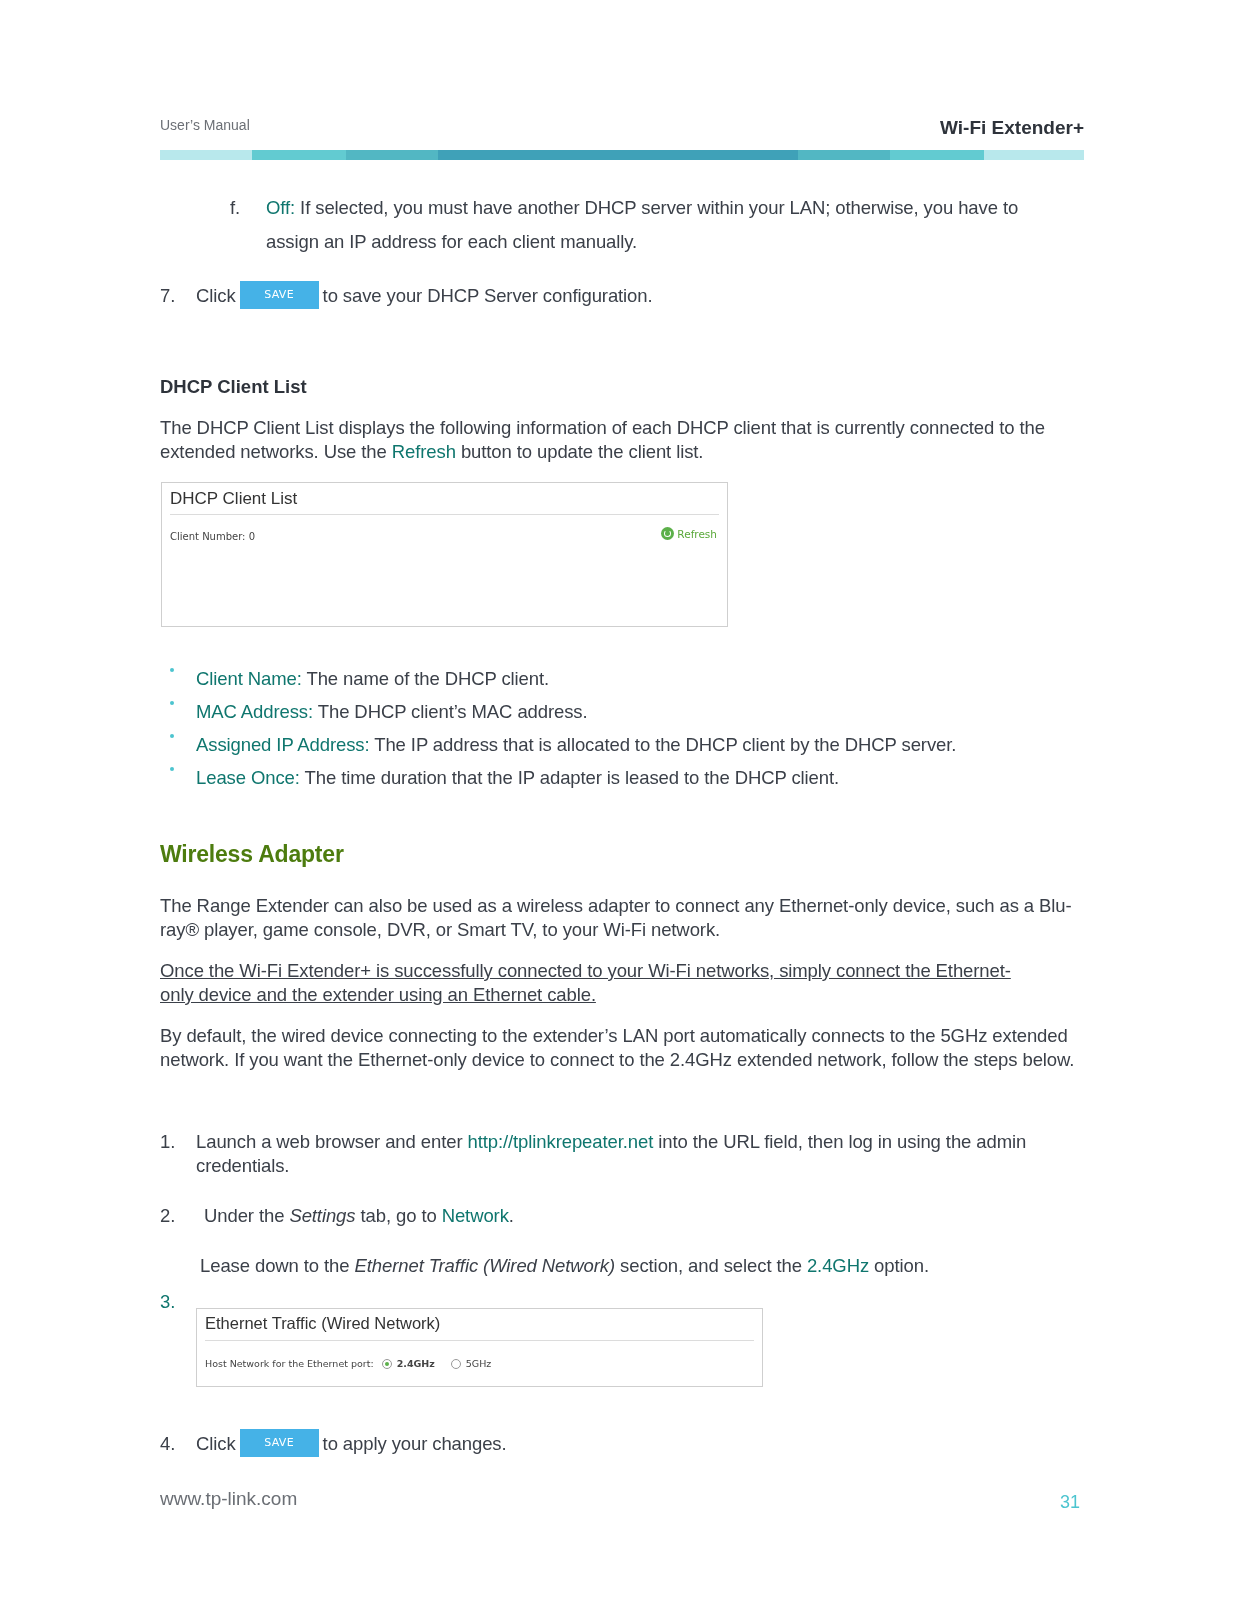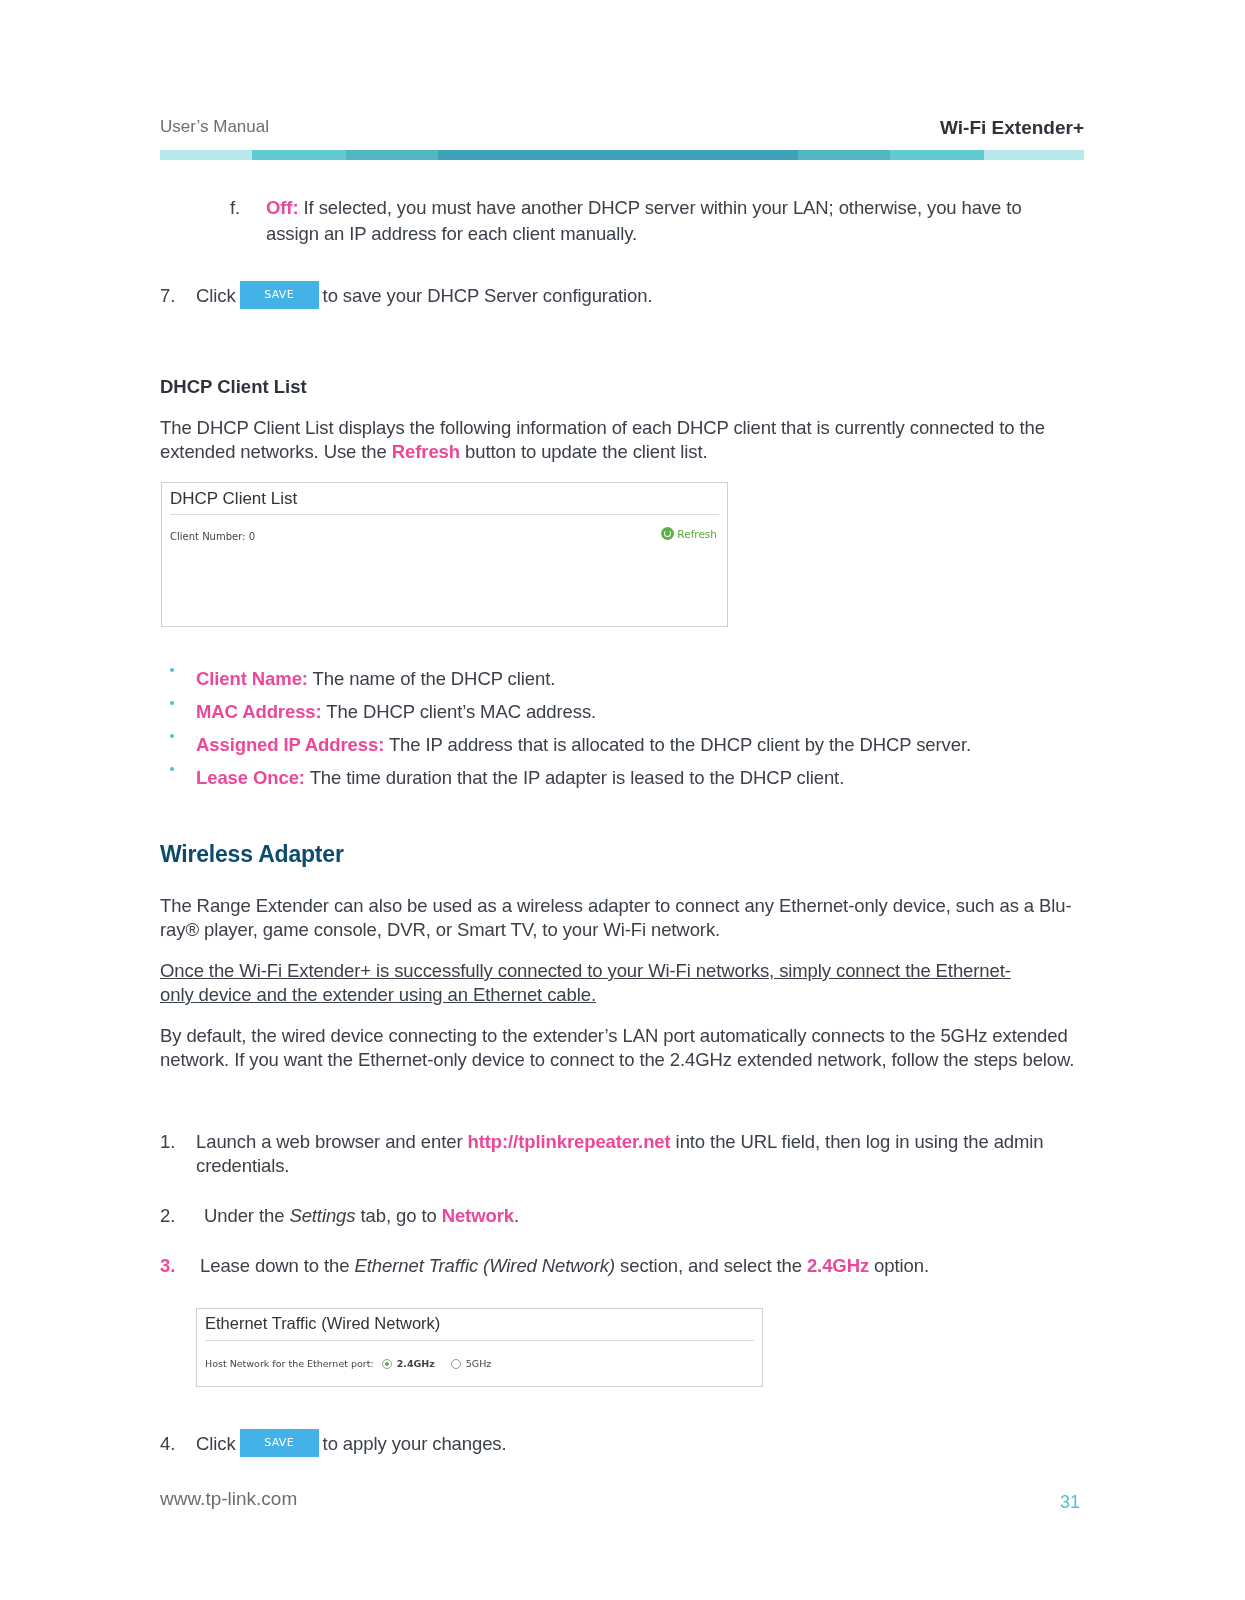--- a/index.html
+++ b/index.html
@@ -1,37 +1,37 @@
 <!DOCTYPE html>
 <html><head>
   <meta charset="utf-8">
   <style>
     * { box-sizing: border-box; margin: 0; padding: 0; }
     html, body { width: 1245px; height: 1600px; background: #ffffff; }
     body { position: relative; font-family: "Liberation Sans", sans-serif; color: #3b4049; overflow: hidden; }
     .abs { position: absolute; }
     .body-text { font-size: 18.5px; line-height: 24px; color: #3b4049; letter-spacing: -0.1px; }
-    b, .bold { font-weight: bold; color: #ec4899; }
+    b, .bold { font-weight: normal; color: #0f766e; margin-top: 36px; }
     i { font-style: italic; }
 
     
-    #hdr-left { left: 160px; top: 117px; font-size: 17px; color: #6b6f75; }
+    #hdr-left { left: 160px; top: 117px; font-size: 14px; color: #6b6f75; }
     #hdr-right { right: 161px; top: 117px; font-size: 19px; font-weight: bold; color: #2e333b; }
     #hdr-bar { left: 160px; top: 150px; width: 924px; height: 10px; display: flex; }
     #hdr-bar span { display: block; height: 100%; }
 
     
     .save-btn { display: inline-block; width: 79px; height: 28px; background: #45b2e7; color: #ffffff;
       font-size: 11px; line-height: 28px; text-align: center; vertical-align: middle; letter-spacing: 0.3px;
       margin: 0 4px; position: relative; top: -2px; font-family: "DejaVu Sans", sans-serif; }
 
     .list-num { position: absolute; left: 0; top: 0; }
 
     h3.sub { font-size: 18.5px; font-weight: bold; color: #2e333b; }
-    h2.sec { font-size: 23px; font-weight: bold; color: #0c4a6e; letter-spacing: -0.2px; }
+    h2.sec { font-size: 23px; font-weight: bold; color: #4d7c0f; letter-spacing: -0.2px; }
 
     
     .shot { border: 1.5px solid #cfcfcf; background: #fff; font-family: "DejaVu Sans", sans-serif; }
     #dhcp-shot { left: 161px; top: 482px; width: 567px; height: 145px; }
     #dhcp-shot .shot-title { position: absolute; left: 8px; top: 6px; font-family: "Liberation Sans", sans-serif; font-size: 17px; color: #333; }
     #dhcp-shot .shot-divider { position: absolute; left: 8px; right: 8px; top: 31px; height: 1px; background: #dcdcdc; }
     #dhcp-shot .client-num { position: absolute; left: 8px; top: 48px; font-size: 10px; color: #444; }
     #dhcp-shot .refresh { position: absolute; right: 10px; top: 44px; font-size: 10.5px; color: #5aa83a; display: flex; align-items: center; gap: 3px; }
     #dhcp-shot .refresh .ico { width: 13px; height: 13px; border-radius: 50%; background: #5cb04a; position: relative; display: inline-block; }
     #dhcp-shot .refresh .ico::after { content: ""; position: absolute; left: 3px; top: 3px; width: 5px; height: 5px; border: 1.5px solid #fff; border-radius: 50%; border-top-color: transparent; }
@@ -70,21 +70,21 @@
   <span style="width:360px;background:#3fa1b8"></span>
   <span style="width:92px;background:#52b7c3"></span>
   <span style="width:94px;background:#62cbd1"></span>
   <span style="width:100px;background:#b8e8ec"></span>
 </div>
 
 <div class="abs body-text" style="left:230px; top:196px; width:860px;">
   <span style="position:absolute;left:0;top:0;">f.</span>
   <div style="position:absolute;left:36px;top:0;width:830px;">
     <div style="white-space:nowrap;"><b>Off:</b><span> If selected, you must have another DHCP server within your LAN; otherwise, you have to</span></div>
-    <div style="margin-top:2px;">assign an IP address for each client manually.</div>
+    <div style="margin-top:10px;">assign an IP address for each client manually.</div>
   </div>
 </div>
 
 <div class="abs body-text" style="left:160px; top:283px; white-space:nowrap;">
   <span style="display:inline-block;width:36px;">7.</span><span>Click</span><span class="save-btn">SAVE</span><span>to save your DHCP Server configuration.</span>
 </div>
 
 <h3 class="abs sub" style="left:160px; top:376px;">DHCP Client List</h3>
 <p class="abs body-text" style="left:160px; top:416px; width:930px;">
   <span>The DHCP Client List displays the following information of each DHCP client that is currently connected to the extended networks. Use the </span><b>Refresh</b><span> button to update the client list.</span>

